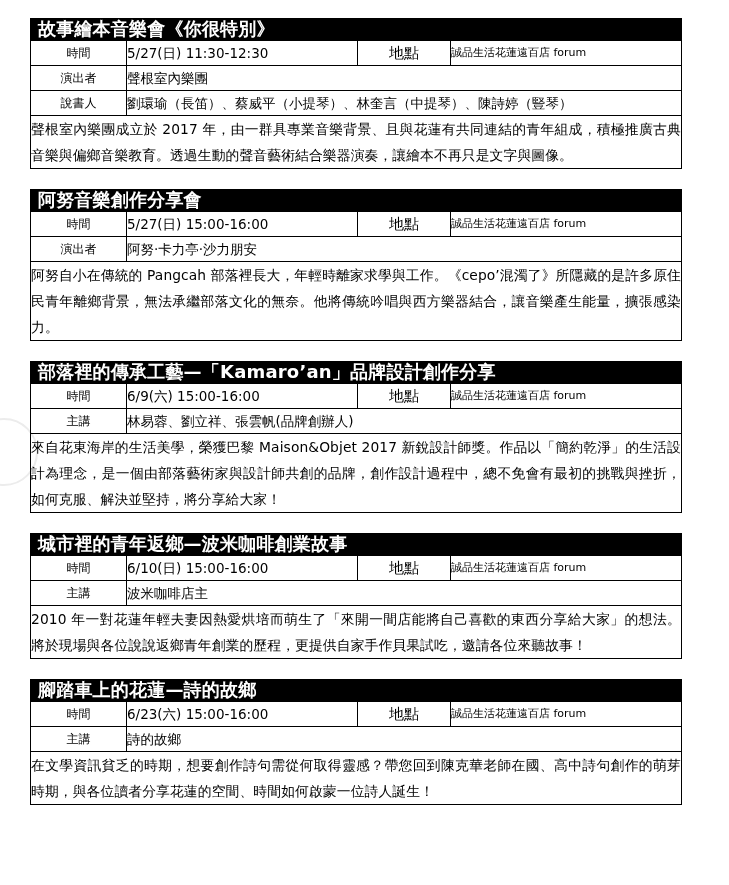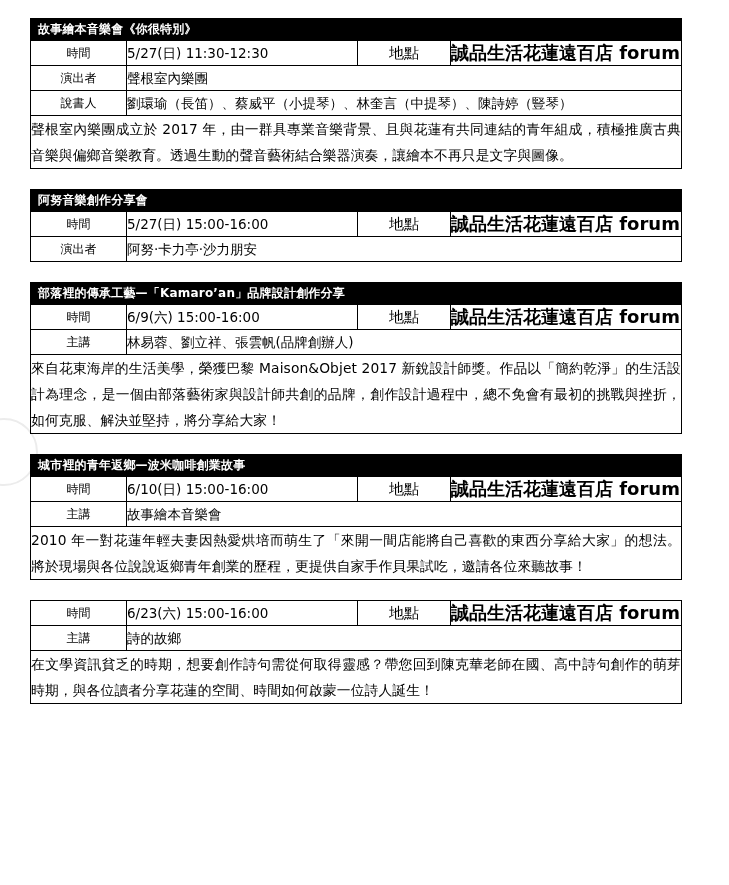--- a/index.html
+++ b/index.html
@@ -40,21 +40,21 @@
     width: 652px;
     margin-bottom: 20px;
     box-sizing: border-box;
   }
 
   
   .event-title {
     background: #000000;
     color: #ffffff;
     font-weight: bold;
-    font-size: 12px;
+    font-size: 18px;
     line-height: 22px;
     height: 22px;
     padding: 0 8px;
     box-sizing: border-box;
     white-space: nowrap;
     overflow: hidden;
     letter-spacing: 0.2px;
   }
 
   
@@ -98,23 +98,22 @@
     text-align: center;
     font-size: 15px;
     height: 24px;
     line-height: 24px;
     white-space: nowrap;
   }
   .cell-value-venue {
     padding-left: 14px;
     height: 24px;
     line-height: 24px;
-    font-size: 18px;
-    white-space: nowrap;
-    font-weight: bold;
+    font-size: 11px;
+    white-space: nowrap;
   }
 
   .cell-desc {
     padding: 3px 8px 4px 8px;
     font-size: 13.8px;
     line-height: 26px;
     text-align: justify;
     text-justify: inter-ideograph;
     letter-spacing: 0.1px;
     margin-top: 8px;
@@ -162,20 +161,23 @@
         <tr>
           <td class="cell-label">時間</td>
           <td class="cell-value-time">5/27(日) 15:00-16:00</td>
           <td class="cell-label-venue">地點</td>
           <td class="cell-value-venue">誠品生活花蓮遠百店 forum</td>
         </tr>
         <tr>
           <td class="cell-label">演出者</td>
           <td class="cell-value" colspan="3">阿努‧卡力亭‧沙力朋安</td>
         </tr>
+        <tr>
+          <td class="cell-desc" colspan="4">阿努自小在傳統的 Pangcah 部落裡長大，年輕時離家求學與工作。《cepo’混濁了》所隱藏的是許多原住民青年離鄉背景，無法承繼部落文化的無奈。他將傳統吟唱與西方樂器結合，讓音樂產生能量，擴張感染力。</td>
+        </tr>
       </tbody>
     </table>
   </div>
 
   <div class="event-block">
     <div class="event-title">部落裡的傳承工藝—「Kamaro’an」品牌設計創作分享</div>
     <table class="event-table">
       <tbody>
         <tr>
           <td class="cell-label">時間</td>
@@ -199,30 +201,31 @@
     <table class="event-table">
       <tbody>
         <tr>
           <td class="cell-label">時間</td>
           <td class="cell-value-time">6/10(日) 15:00-16:00</td>
           <td class="cell-label-venue">地點</td>
           <td class="cell-value-venue">誠品生活花蓮遠百店 forum</td>
         </tr>
         <tr>
           <td class="cell-label">主講</td>
-          <td class="cell-value" colspan="3">故事繪本音樂會</td>
+          <td class="cell-value" colspan="3">波米咖啡店主</td>
         </tr>
         <tr>
           <td class="cell-desc" colspan="4">2010 年一對花蓮年輕夫妻因熱愛烘培而萌生了「來開一間店能將自己喜歡的東西分享給大家」的想法。將於現場與各位說說返鄉青年創業的歷程，更提供自家手作貝果試吃，邀請各位來聽故事！</td>
         </tr>
       </tbody>
     </table>
   </div>
 
   <div class="event-block">
+    <div class="event-title">腳踏車上的花蓮—詩的故鄉</div>
     <table class="event-table">
       <tbody>
         <tr>
           <td class="cell-label">時間</td>
           <td class="cell-value-time">6/23(六) 15:00-16:00</td>
           <td class="cell-label-venue">地點</td>
           <td class="cell-value-venue">誠品生活花蓮遠百店 forum</td>
         </tr>
         <tr>
           <td class="cell-label">主講</td>

